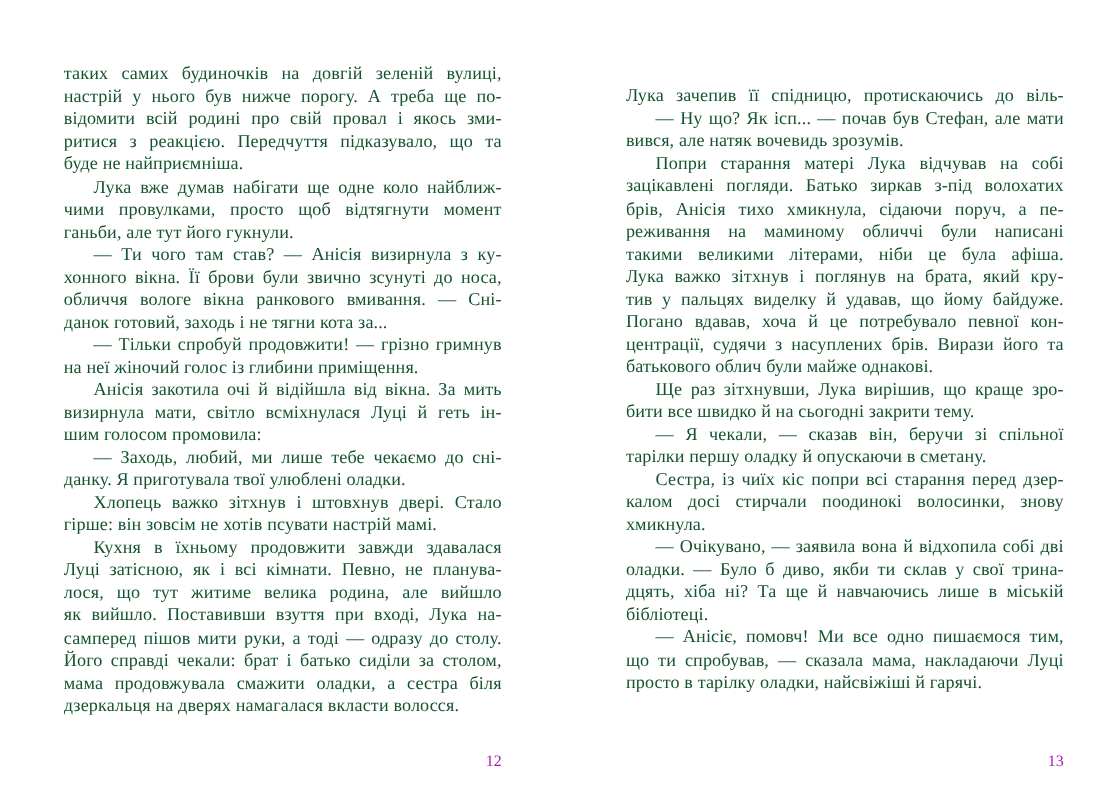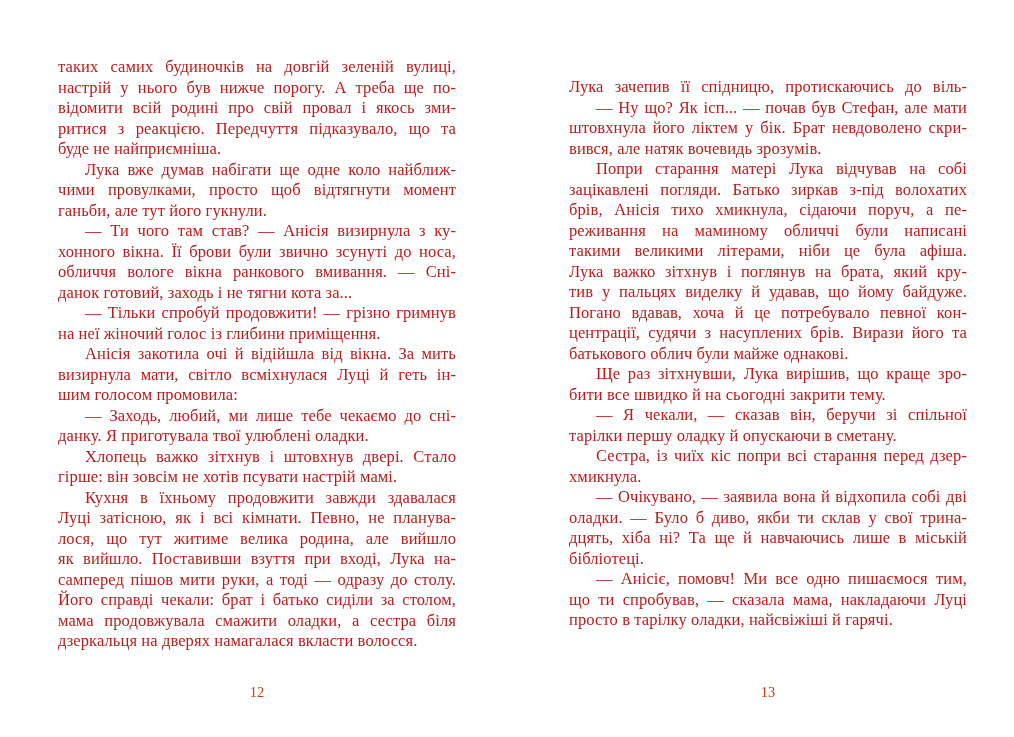--- a/index.html
+++ b/index.html
@@ -16,35 +16,35 @@
     position: absolute;
     top: 57px;
     width: 398px;
   }
   .page.left  { left: 58px;  }
   .page.right { left: 569px; margin-top: 20px; }
   .line {
     font-size: 16.5px;
     line-height: 20.5px;
     height: 20.5px;
-    color: #b91c1c;
+    color: #14532d;
     text-align: justify;
     text-align-last: justify;
     overflow: hidden;
     letter-spacing: 0.1px;
   }
   .line.para-end { text-align-last: left; }
   .line.indent { text-indent: 27px; }
   .pagenum {
     position: absolute;
     top: 684px;
     width: 398px;
-    text-align: center;
+    text-align: right;
     font-size: 14.5px;
-    color: #c2410c;
+    color: #a21caf;
   }
   .pagenum.left-num  { left: 58px;  }
   .pagenum.right-num { left: 569px; }
 </style>
 </head>
 <body>
 
 <div class="spread">
   <div class="page left">
       <div class="line">таких самих будиночків на довгій зеленій вулиці,</div>
@@ -73,37 +73,37 @@
       <div class="line">лося, що тут житиме велика родина, але вийшло</div>
       <div class="line">як вийшло. Поставивши взуття при вході, Лука на-</div>
       <div class="line">самперед пішов мити руки, а тоді — одразу до столу.</div>
       <div class="line">Його справді чекали: брат і батько сиділи за столом,</div>
       <div class="line">мама продовжувала смажити оладки, а сестра біля</div>
       <div class="line para-end">дзеркальця на дверях намагалася вкласти волосся.</div>
     </div>
   <div class="page right">
       <div class="line">Лука зачепив її спідницю, протискаючись до віль-</div>
       <div class="line indent">— Ну що? Як ісп... — почав був Стефан, але мати</div>
-      <div class="line">штовхнула його ліктем у бік. Брат невдоволено скри-</div>
       <div class="line para-end">вився, але натяк вочевидь зрозумів.</div>
       <div class="line indent">Попри старання матері Лука відчував на собі</div>
       <div class="line">зацікавлені погляди. Батько зиркав з-під волохатих</div>
       <div class="line">брів, Анісія тихо хмикнула, сідаючи поруч, а пе-</div>
       <div class="line">реживання на маминому обличчі були написані</div>
       <div class="line">такими великими літерами, ніби це була афіша.</div>
       <div class="line">Лука важко зітхнув і поглянув на брата, який кру-</div>
       <div class="line">тив у пальцях виделку й удавав, що йому байдуже.</div>
       <div class="line">Погано вдавав, хоча й це потребувало певної кон-</div>
       <div class="line">центрації, судячи з насуплених брів. Вирази його та</div>
       <div class="line para-end">батькового облич були майже однакові.</div>
       <div class="line indent">Ще раз зітхнувши, Лука вирішив, що краще зро-</div>
       <div class="line para-end">бити все швидко й на сьогодні закрити тему.</div>
       <div class="line indent">— Я чекали, — сказав він, беручи зі спільної</div>
       <div class="line para-end">тарілки першу оладку й опускаючи в сметану.</div>
       <div class="line indent">Сестра, із чиїх кіс попри всі старання перед дзер-</div>
+      <div class="line">калом досі стирчали поодинокі волосинки, знову</div>
       <div class="line para-end">хмикнула.</div>
       <div class="line indent">— Очікувано, — заявила вона й відхопила собі дві</div>
       <div class="line">оладки. — Було б диво, якби ти склав у свої трина-</div>
       <div class="line">дцять, хіба ні? Та ще й навчаючись лише в міській</div>
       <div class="line para-end">бібліотеці.</div>
       <div class="line indent">— Анісіє, помовч! Ми все одно пишаємося тим,</div>
       <div class="line">що ти спробував, — сказала мама, накладаючи Луці</div>
       <div class="line para-end">просто в тарілку оладки, найсвіжіші й гарячі.</div>
     </div>
   <div class="pagenum left-num">12</div>

